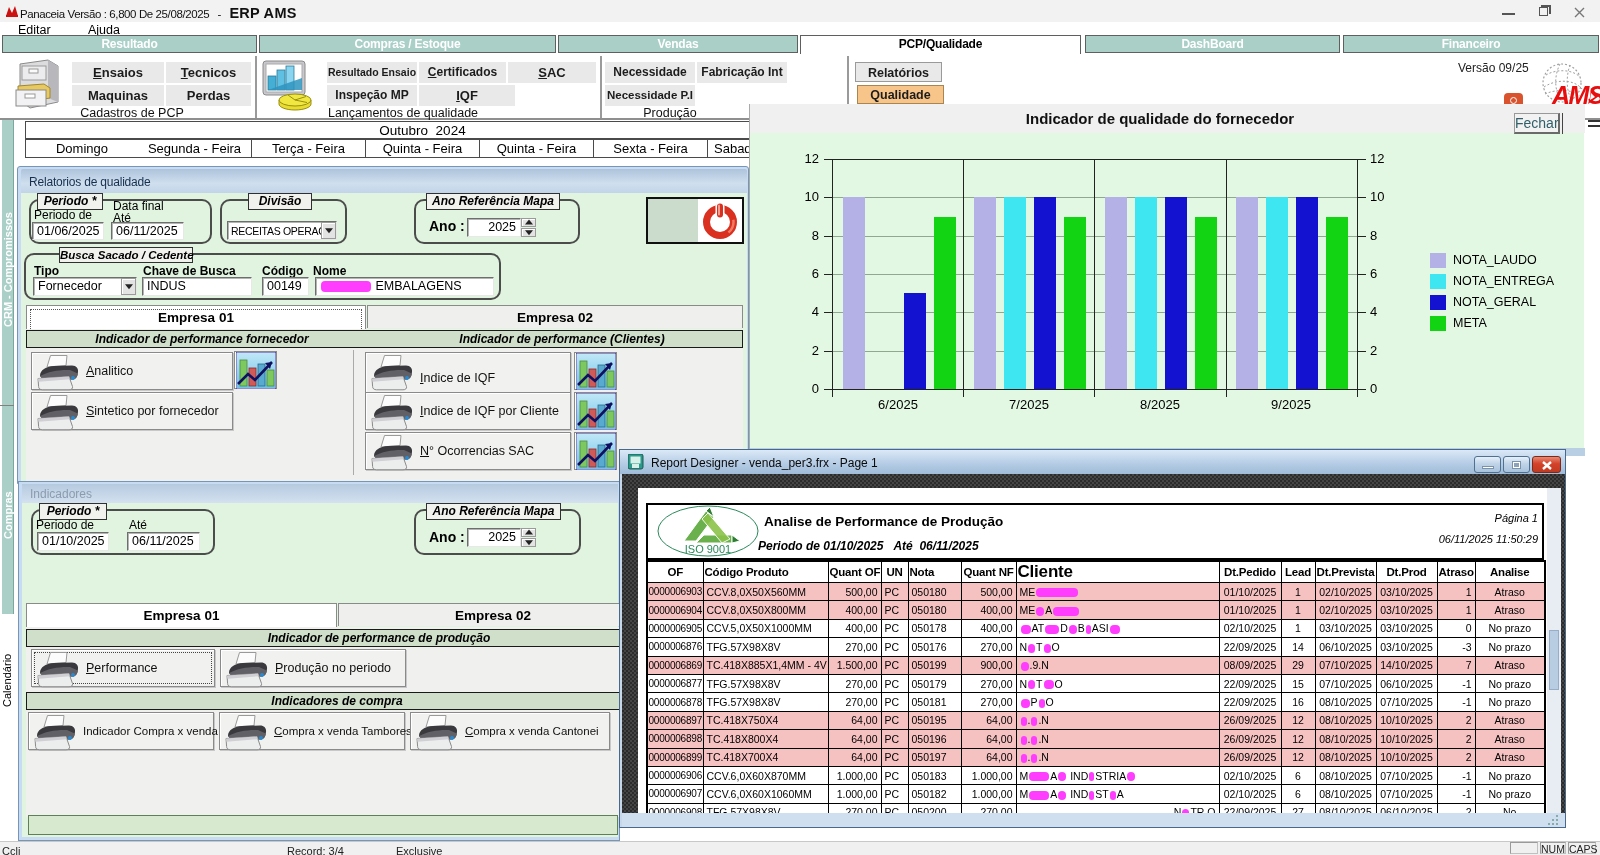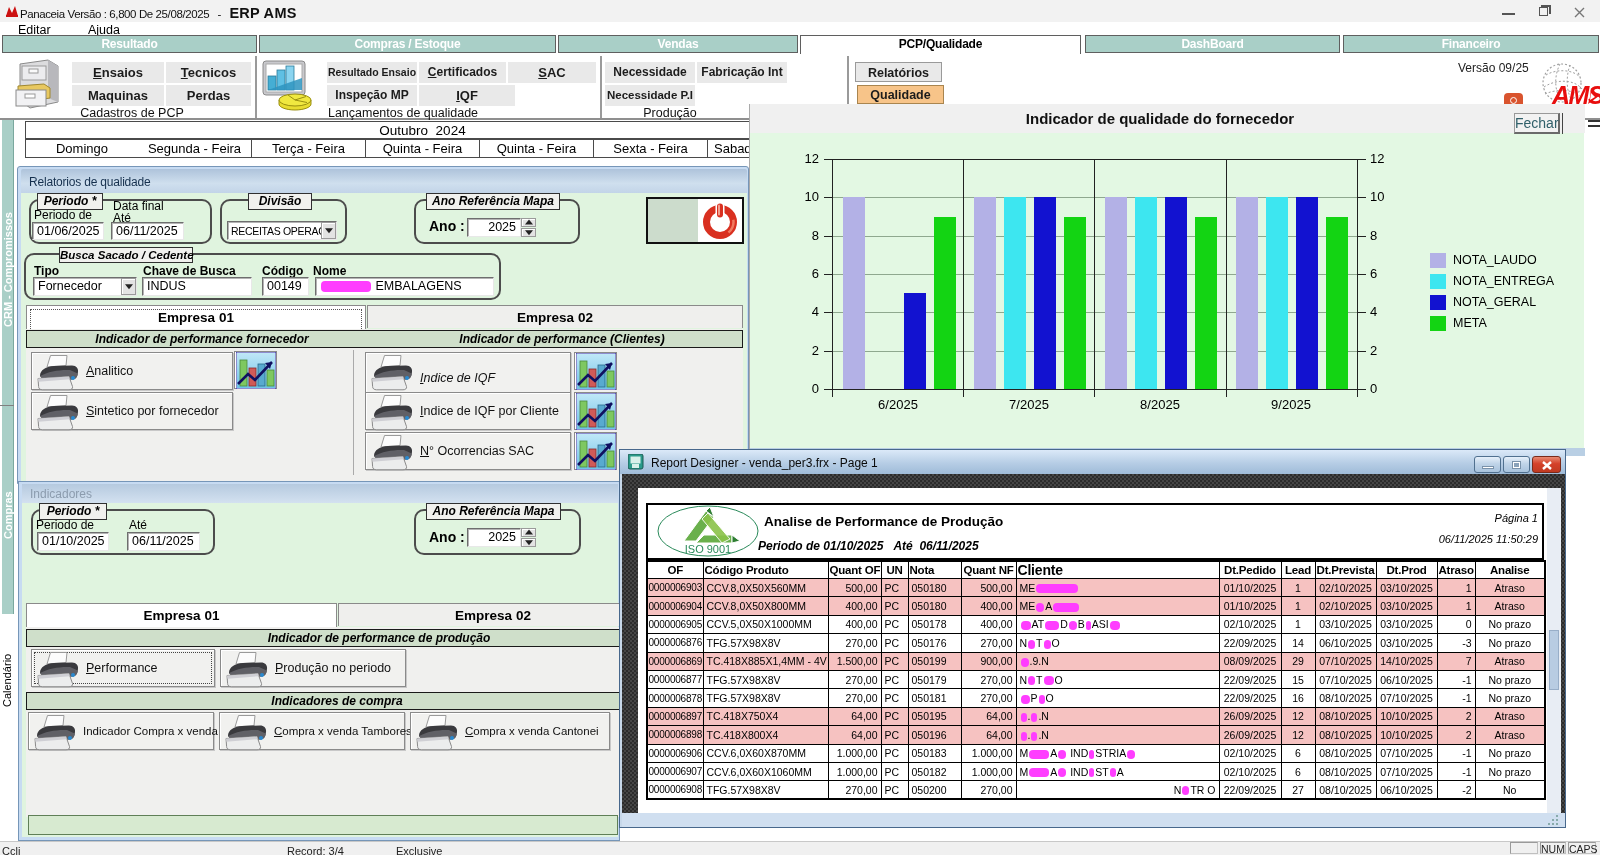--- a/index.html
+++ b/index.html
@@ -205,21 +205,21 @@
           <svg style="position:absolute;left:4px;top:0px" width="44" height="38" viewBox="0 0 44 38">
             <use href="#printer"></use>
           </svg>
           <span class="t" style="font-size:12.5px;"><u>S</u>intetico por fornecedor</span>
         </div>
 <div class="a" style="left:213px;top:158px;width:43px;height:38px;background:#fff;border:1px solid #8a8a8a;">
           <svg style="position:absolute;left:1px;top:0px" width="40" height="37">
             <use href="#chico"></use>
           </svg>
         </div>
-<div class="bigbtn" style="left:344px;top:159px;width:206px;height:52px;font-style:italic;">
+<div class="bigbtn" style="left:344px;top:159px;width:206px;height:52px;">
           <svg style="position:absolute;left:4px;top:0px" width="44" height="38" viewBox="0 0 44 38">
             <use href="#printer"></use>
           </svg>
           <span class="t" style="font-size:12.5px;"><u>I</u>ndice de IQF</span>
         </div>
 <div class="bigbtn" style="left:344px;top:199px;width:206px;height:38px;">
           <svg style="position:absolute;left:4px;top:0px" width="44" height="38" viewBox="0 0 44 38">
             <use href="#printer"></use>
           </svg>
           <span class="t" style="font-size:12.5px;"><u>I</u>ndice de IQF por Cliente</span>
@@ -433,21 +433,21 @@
 <div class="a" style="left:700px;top:45px;width:200px;text-align:right;font-size:11px;font-style:italic;">06/11/2025 11:50:29</div>
 <table style="position:absolute;left:8px;top:72px;width:898px;border-collapse:collapse;table-layout:fixed;font-size:10.5px;color:#000;border:2px solid #000;">
 <tbody>
             <tr style="height:17px;">
 <th style="width:56px;border:1px solid #000;font-size:11.5px;font-weight:bold;text-align:center;padding:0 1px;letter-spacing:-0.2px;white-space:nowrap;overflow:hidden;">OF</th>
 <th style="width:125px;border:1px solid #000;font-size:11.5px;font-weight:bold;text-align:left;padding:0 1px;letter-spacing:-0.2px;white-space:nowrap;overflow:hidden;">Código Produto</th>
 <th style="width:53px;border:1px solid #000;font-size:11.5px;font-weight:bold;text-align:center;padding:0 1px;letter-spacing:-0.2px;white-space:nowrap;overflow:hidden;">Quant OF</th>
 <th style="width:27px;border:1px solid #000;font-size:11.5px;font-weight:bold;text-align:center;padding:0 1px;letter-spacing:-0.2px;white-space:nowrap;overflow:hidden;">UN</th>
 <th style="width:53px;border:1px solid #000;font-size:11.5px;font-weight:bold;text-align:left;padding:0 1px;letter-spacing:-0.2px;white-space:nowrap;overflow:hidden;">Nota</th>
 <th style="width:55px;border:1px solid #000;font-size:11.5px;font-weight:bold;text-align:center;padding:0 1px;letter-spacing:-0.2px;white-space:nowrap;overflow:hidden;">Quant NF</th>
-<th style="width:203px;border:1px solid #000;font-size:14px;font-weight:bold;text-align:left;padding:0 1px;letter-spacing:-0.2px;white-space:nowrap;overflow:hidden;">Cliente</th>
+<th style="width:203px;border:1px solid #000;font-size:17px;font-weight:bold;text-align:left;padding:0 1px;letter-spacing:-0.2px;white-space:nowrap;overflow:hidden;">Cliente</th>
 <th style="width:62px;border:1px solid #000;font-size:11.5px;font-weight:bold;text-align:center;padding:0 1px;letter-spacing:-0.2px;white-space:nowrap;overflow:hidden;">Dt.Pedido</th>
 <th style="width:34px;border:1px solid #000;font-size:11.5px;font-weight:bold;text-align:center;padding:0 1px;letter-spacing:-0.2px;white-space:nowrap;overflow:hidden;">Lead</th>
 <th style="width:61px;border:1px solid #000;font-size:11.5px;font-weight:bold;text-align:center;padding:0 1px;letter-spacing:-0.2px;white-space:nowrap;overflow:hidden;">Dt.Prevista</th>
 <th style="width:61px;border:1px solid #000;font-size:11.5px;font-weight:bold;text-align:center;padding:0 1px;letter-spacing:-0.2px;white-space:nowrap;overflow:hidden;">Dt.Prod</th>
 <th style="width:38px;border:1px solid #000;font-size:11.5px;font-weight:bold;text-align:center;padding:0 1px;letter-spacing:-0.2px;white-space:nowrap;overflow:hidden;">Atraso</th>
 <th style="width:70px;border:1px solid #000;font-size:11.5px;font-weight:bold;text-align:center;padding:0 1px;letter-spacing:-0.2px;white-space:nowrap;overflow:hidden;">Analise</th>
 </tr>
 <tr style="height:18.4px;background:#f6c2c1;">
 <td style="border:1px solid #000;border-bottom:1.5px solid #000;text-align:center;padding:0 0px;font-size:10px;letter-spacing:-0.2px;white-space:nowrap;overflow:hidden;">0000006903</td>
 <td style="border:1px solid #000;border-bottom:1.5px solid #000;text-align:left;padding:0 3px;white-space:nowrap;overflow:hidden;">CCV.8,0X50X560MM</td>
@@ -576,20 +576,35 @@
 <td style="border:1px solid #000;border-bottom:1.5px solid #000;text-align:left;padding:0 3px;white-space:nowrap;overflow:hidden;">050196</td>
 <td style="border:1px solid #000;border-bottom:1.5px solid #000;text-align:right;padding:0 3px;white-space:nowrap;overflow:hidden;">64,00</td>
 <td style="border:1px solid #000;border-bottom:1.5px solid #000;text-align:left;padding:0 3px;white-space:nowrap;overflow:hidden;"><span class="mg" style="width:6px;"></span>.<span class="mg" style="width:6px;"></span>.N</td>
 <td style="border:1px solid #000;border-bottom:1.5px solid #000;text-align:center;padding:0 0px;white-space:nowrap;overflow:hidden;">26/09/2025</td>
 <td style="border:1px solid #000;border-bottom:1.5px solid #000;text-align:center;padding:0 0px;white-space:nowrap;overflow:hidden;">12</td>
 <td style="border:1px solid #000;border-bottom:1.5px solid #000;text-align:center;padding:0 0px;white-space:nowrap;overflow:hidden;">08/10/2025</td>
 <td style="border:1px solid #000;border-bottom:1.5px solid #000;text-align:center;padding:0 0px;white-space:nowrap;overflow:hidden;">10/10/2025</td>
 <td style="border:1px solid #000;border-bottom:1.5px solid #000;text-align:right;padding:0 3px;white-space:nowrap;overflow:hidden;">2</td>
 <td style="border:1px solid #000;border-bottom:1.5px solid #000;text-align:center;padding:0 0px;white-space:nowrap;overflow:hidden;">Atraso</td>
 </tr>
+<tr style="height:18.4px;background:#f6c2c1;">
+<td style="border:1px solid #000;border-bottom:1.5px solid #000;text-align:center;padding:0 0px;font-size:10px;letter-spacing:-0.2px;white-space:nowrap;overflow:hidden;">0000006899</td>
+<td style="border:1px solid #000;border-bottom:1.5px solid #000;text-align:left;padding:0 3px;white-space:nowrap;overflow:hidden;">TC.418X700X4</td>
+<td style="border:1px solid #000;border-bottom:1.5px solid #000;text-align:right;padding:0 3px;white-space:nowrap;overflow:hidden;">64,00</td>
+<td style="border:1px solid #000;border-bottom:1.5px solid #000;text-align:left;padding:0 3px;white-space:nowrap;overflow:hidden;">PC</td>
+<td style="border:1px solid #000;border-bottom:1.5px solid #000;text-align:left;padding:0 3px;white-space:nowrap;overflow:hidden;">050197</td>
+<td style="border:1px solid #000;border-bottom:1.5px solid #000;text-align:right;padding:0 3px;white-space:nowrap;overflow:hidden;">64,00</td>
+<td style="border:1px solid #000;border-bottom:1.5px solid #000;text-align:left;padding:0 3px;white-space:nowrap;overflow:hidden;"><span class="mg" style="width:6px;"></span>.<span class="mg" style="width:6px;"></span>.N</td>
+<td style="border:1px solid #000;border-bottom:1.5px solid #000;text-align:center;padding:0 0px;white-space:nowrap;overflow:hidden;">26/09/2025</td>
+<td style="border:1px solid #000;border-bottom:1.5px solid #000;text-align:center;padding:0 0px;white-space:nowrap;overflow:hidden;">12</td>
+<td style="border:1px solid #000;border-bottom:1.5px solid #000;text-align:center;padding:0 0px;white-space:nowrap;overflow:hidden;">08/10/2025</td>
+<td style="border:1px solid #000;border-bottom:1.5px solid #000;text-align:center;padding:0 0px;white-space:nowrap;overflow:hidden;">10/10/2025</td>
+<td style="border:1px solid #000;border-bottom:1.5px solid #000;text-align:right;padding:0 3px;white-space:nowrap;overflow:hidden;">2</td>
+<td style="border:1px solid #000;border-bottom:1.5px solid #000;text-align:center;padding:0 0px;white-space:nowrap;overflow:hidden;">Atraso</td>
+</tr>
 <tr style="height:18.4px;background:#fff;">
 <td style="border:1px solid #000;border-bottom:1.5px solid #000;text-align:center;padding:0 0px;font-size:10px;letter-spacing:-0.2px;white-space:nowrap;overflow:hidden;">0000006906</td>
 <td style="border:1px solid #000;border-bottom:1.5px solid #000;text-align:left;padding:0 3px;white-space:nowrap;overflow:hidden;">CCV.6,0X60X870MM</td>
 <td style="border:1px solid #000;border-bottom:1.5px solid #000;text-align:right;padding:0 3px;white-space:nowrap;overflow:hidden;">1.000,00</td>
 <td style="border:1px solid #000;border-bottom:1.5px solid #000;text-align:left;padding:0 3px;white-space:nowrap;overflow:hidden;">PC</td>
 <td style="border:1px solid #000;border-bottom:1.5px solid #000;text-align:left;padding:0 3px;white-space:nowrap;overflow:hidden;">050183</td>
 <td style="border:1px solid #000;border-bottom:1.5px solid #000;text-align:right;padding:0 3px;white-space:nowrap;overflow:hidden;">1.000,00</td>
 <td style="border:1px solid #000;border-bottom:1.5px solid #000;text-align:left;padding:0 3px;white-space:nowrap;overflow:hidden;">M<span class="mg" style="width:20px;"></span>A<span class="mg" style="width:8px;"></span> IND<span class="mg" style="width:5px;"></span>STRIA<span class="mg" style="width:8px;"></span></td>
 <td style="border:1px solid #000;border-bottom:1.5px solid #000;text-align:center;padding:0 0px;white-space:nowrap;overflow:hidden;">02/10/2025</td>
 <td style="border:1px solid #000;border-bottom:1.5px solid #000;text-align:center;padding:0 0px;white-space:nowrap;overflow:hidden;">6</td>

